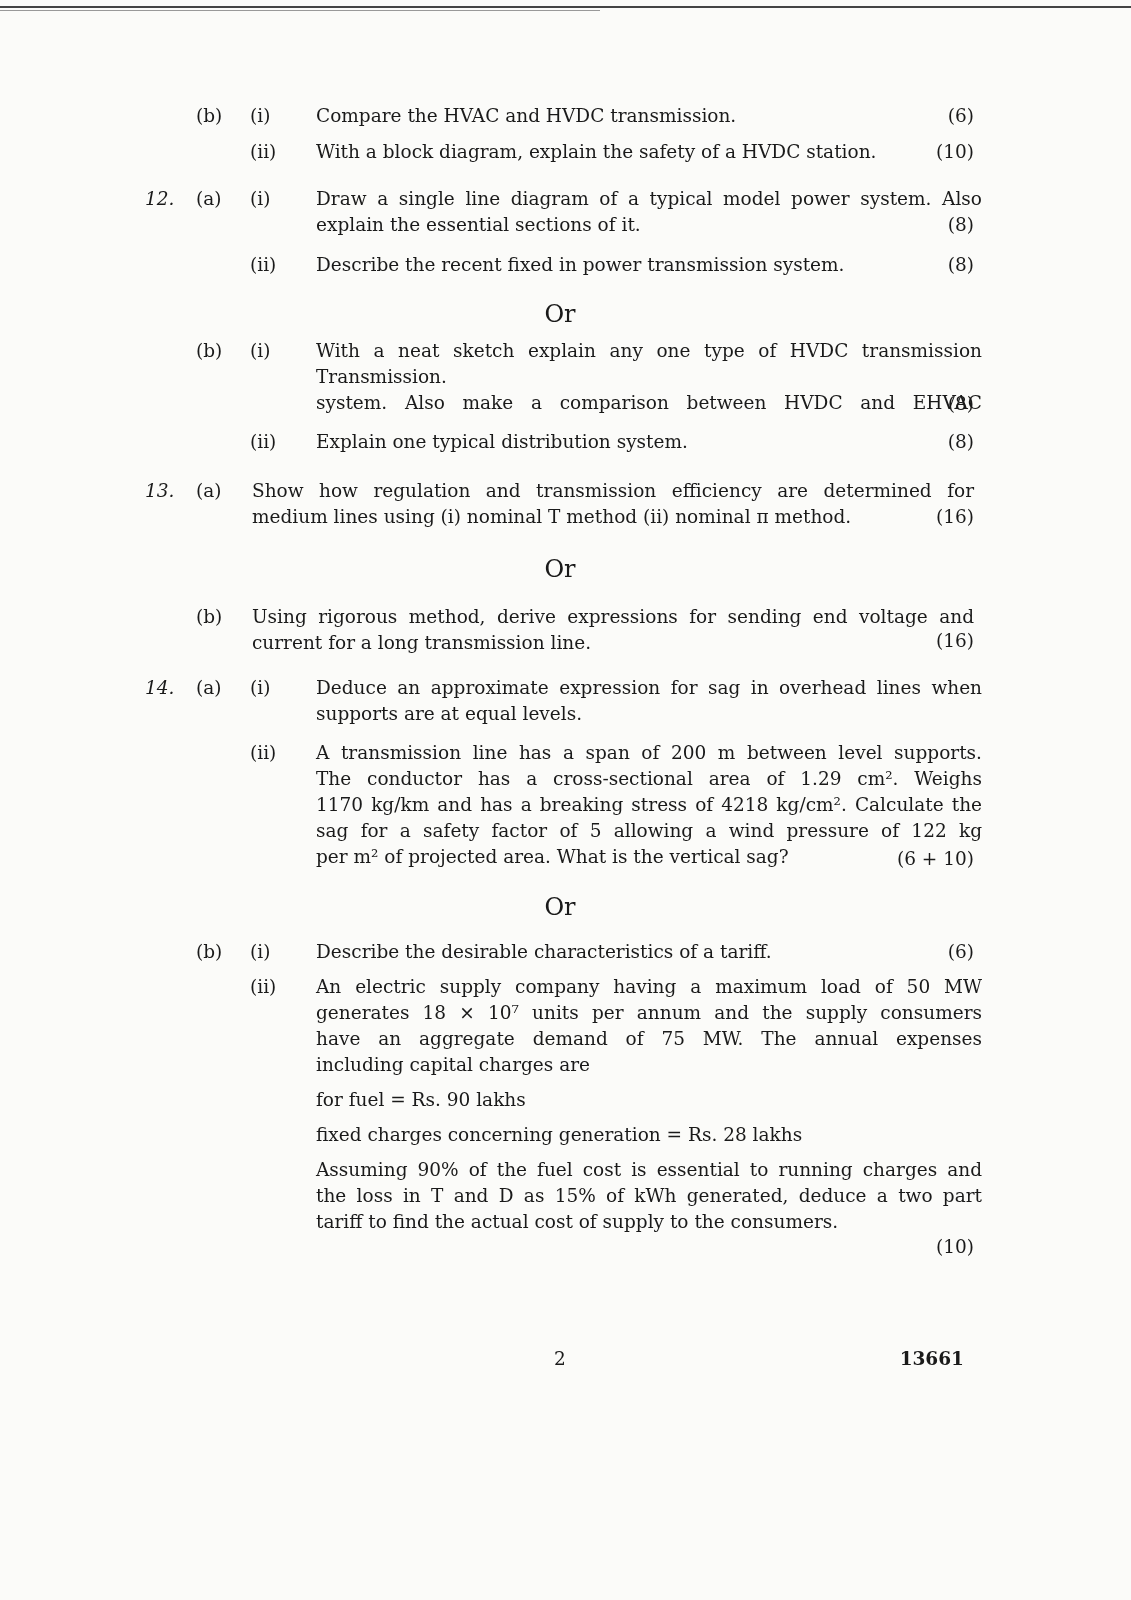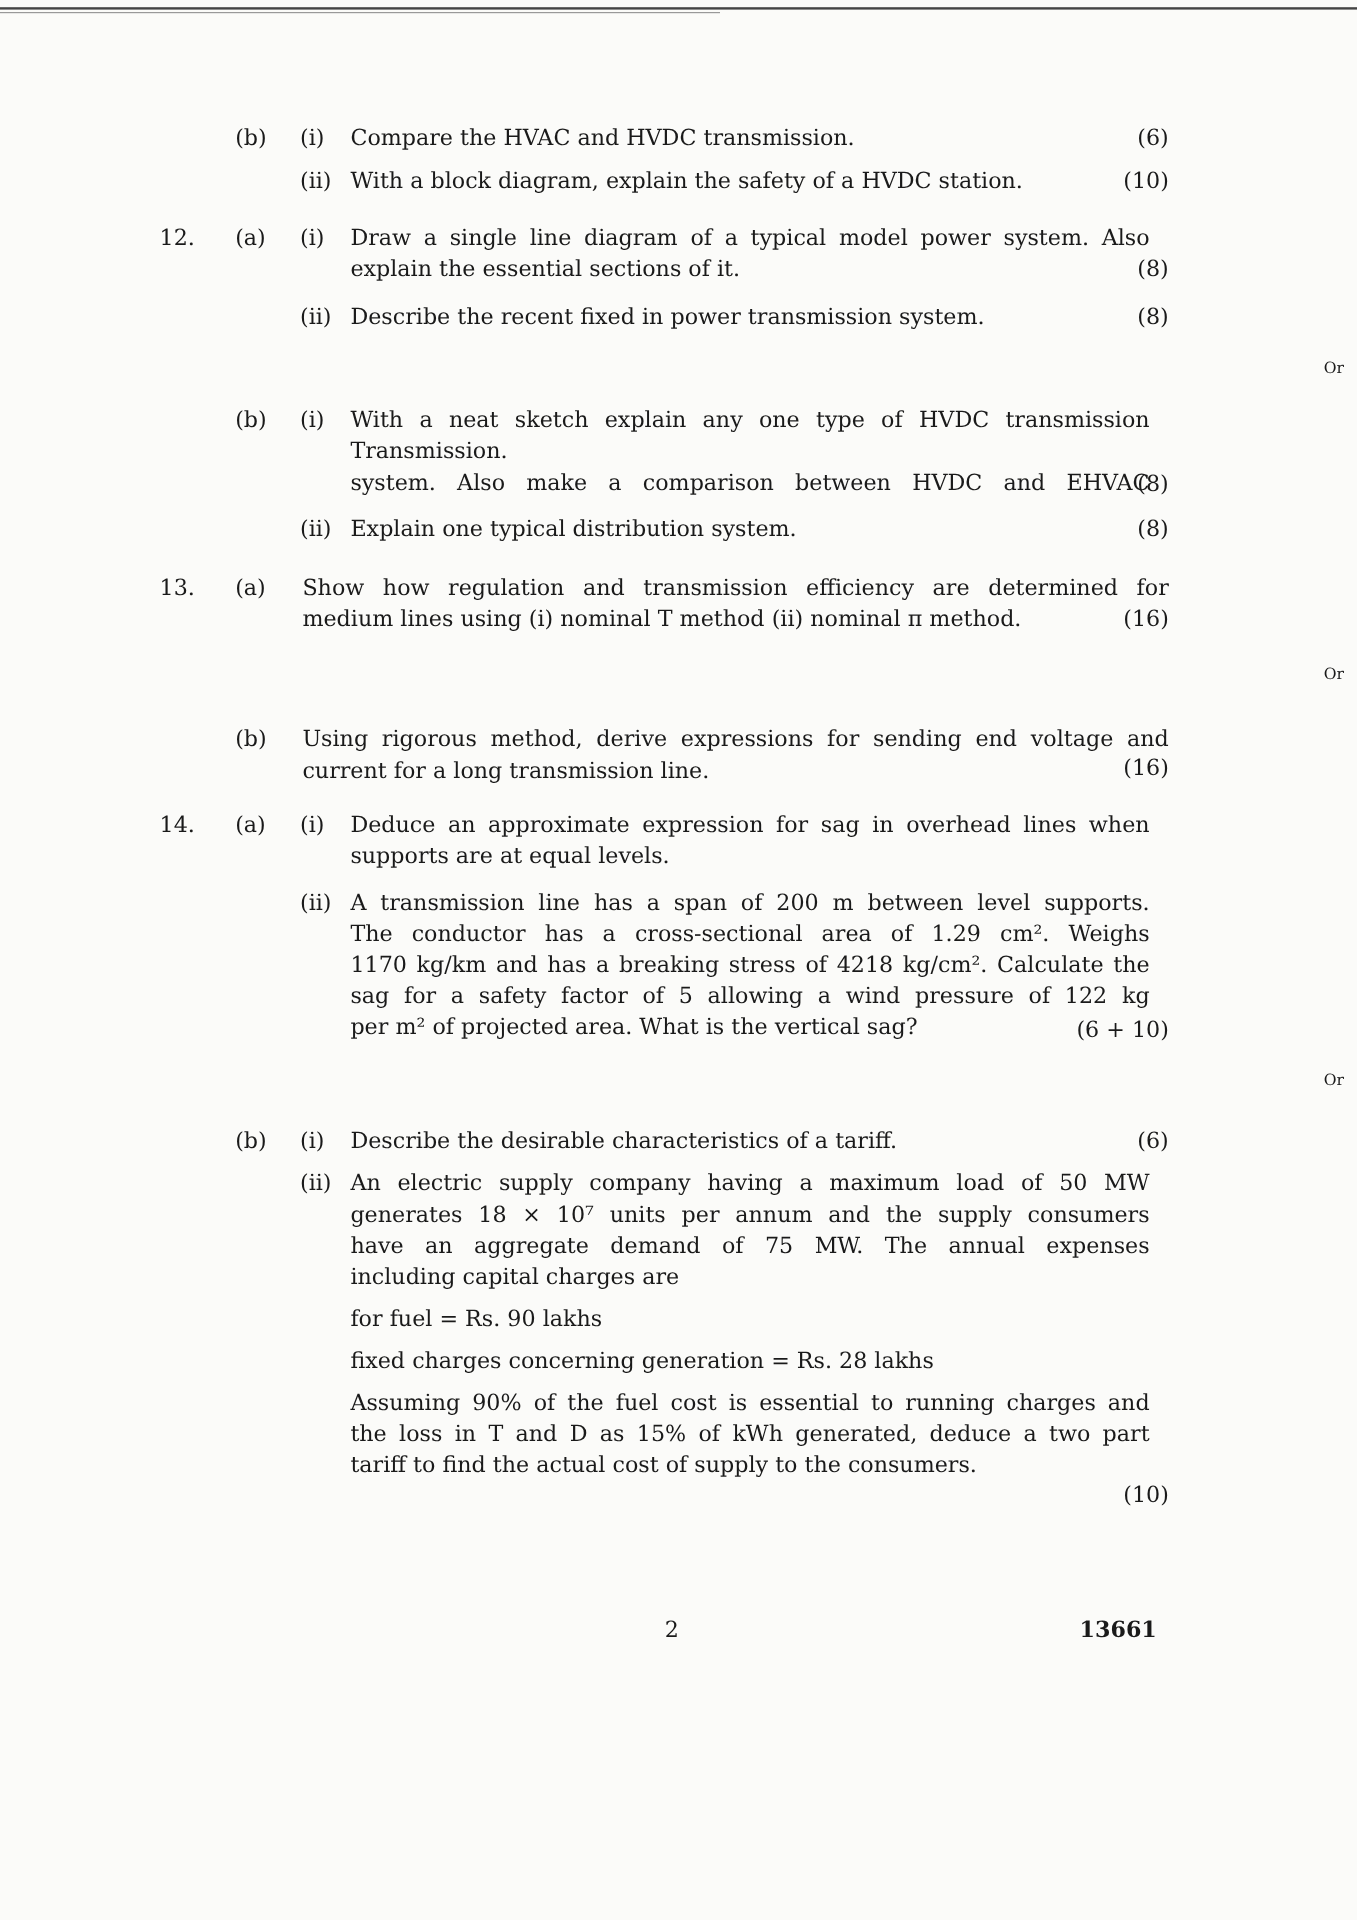--- a/index.html
+++ b/index.html
@@ -4,27 +4,27 @@
 <style>
   html, body { margin:0; padding:0; }
   body {
     width:1131px; height:1600px; background:#fbfbf9; position:relative; overflow:hidden;
     font-family:"DejaVu Serif", "Liberation Serif", serif; color:#1a1a1a;
   }
   .topline { position:absolute; left:0; top:6px; width:1131px; height:2px; background:#444; }
   .topline2 { position:absolute; left:0; top:10px; width:600px; height:1px; background:#999; }
   .page { position:absolute; left:0; top:0; width:1131px; }
   .row { position:absolute; left:0; width:1131px; font-size:18.5px; line-height:26px; }
-  .qno { position:absolute; left:133px; }
+  .qno { position:absolute; left:145px;font-style:italic; }
   .part { position:absolute; left:196px; }
   .sub { position:absolute; left:250px; }
-  .txt { position:absolute; left:292px; width:666px; text-align:justify; }
+  .txt { position:absolute; left:316px; width:666px; text-align:justify; }
   .txt.wide { left:252px; width:722px; }
   .marks { position:absolute; right:157px; text-align:right; }
-  .or { position:absolute; left:0; width:1120px; text-align:right; font-size:13px; }
+  .or { position:absolute; left:0; width:1120px; text-align:center; font-size:24px; }
   .footer { position:absolute; top:1348px; font-size:18.5px; }
   .pgno { left:554px; }
   .code { right:167px; font-weight:bold; }
   .line { display:block; }
   .just { text-align:justify; text-align-last:justify; }
 </style>
 </head>
 <body>
 
 <div class="topline"></div>

